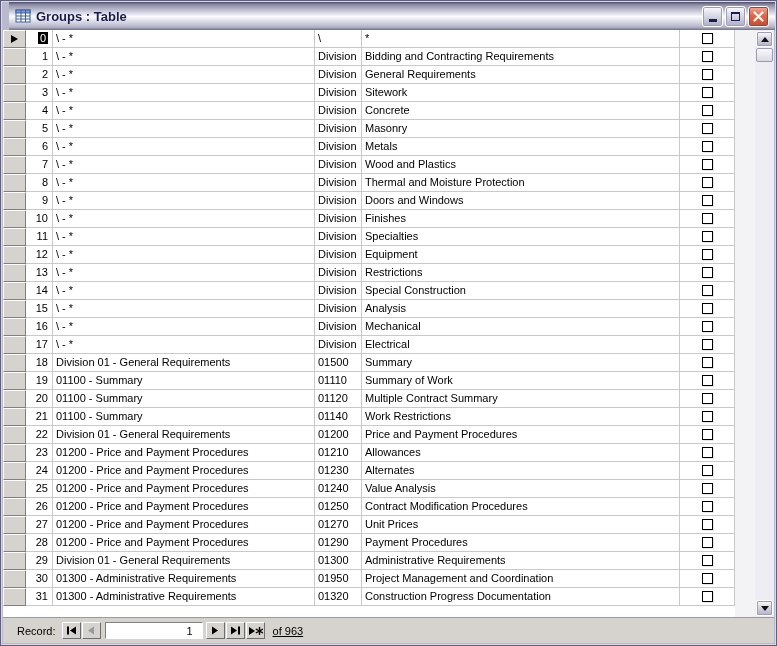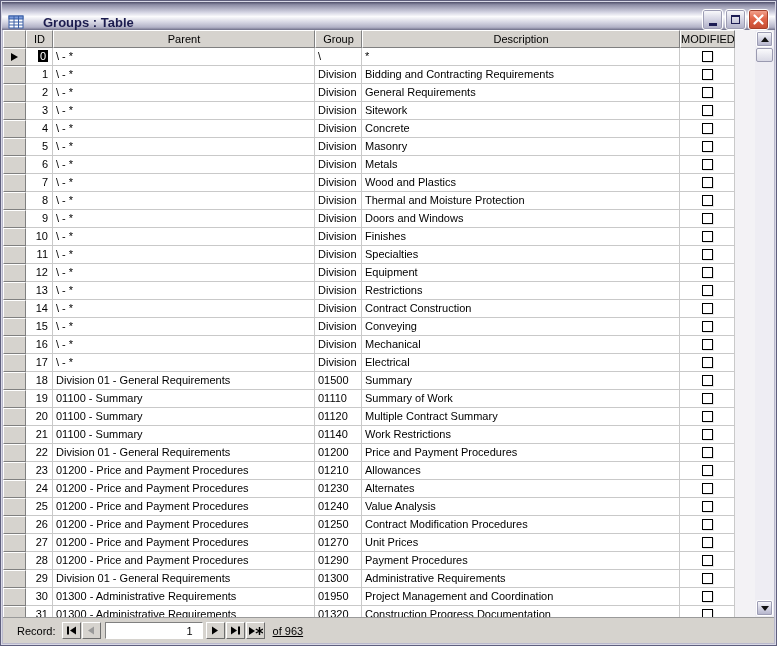--- a/index.html
+++ b/index.html
@@ -8,23 +8,23 @@
 
   .window{
     position:relative; width:777px; height:646px;
     background:#b9b8cc;
     box-shadow: inset 0 0 0 1px #5f5f7d, inset 0 0 0 2px #d8d8e6;
     overflow:hidden;
   }
 
   
   .titlebar{
-    position:absolute; top:2px; left:2px; right:2px; height:28px;
+    position:absolute; top:2px; left:9px; right:2px; height:28px;
     background:linear-gradient(180deg,#4e4e6a 0%,#8d8da6 10%,#d7d7e5 38%,#fbfbfd 52%,#d6d6e3 72%,#b2b2c7 90%,#6e6e88 100%);
-    display:flex; align-items:flex-end; padding:0 6px;gap:14px;
+    display:flex; align-items:center; padding:0 6px;
   }
   .title-icon{ width:16px; height:16px; margin-right:5px; flex:0 0 auto; }
   .title-text{
     font-size:13px; font-weight:bold; color:#1c1c4e;
     flex:1; white-space:nowrap; overflow:hidden;
   }
   .winbtns{ display:flex; gap:2px; }
   .winbtn{
     width:21px; height:21px; border:1px solid #fff; border-radius:3px;
     background:linear-gradient(180deg,#fdfdfe,#d8d8e6 45%,#aeaec6);
@@ -140,28 +140,20 @@
           <path d="M1.5 1.5 L9.5 9.5 M9.5 1.5 L1.5 9.5" stroke="#fff" stroke-width="2.2" stroke-linecap="round"></path>
         </svg>
       </div>
     </div>
   </div>
 
   <div class="content">
     <div class="datasheet">
       <div class="grid">
 
-        <div class="hdr-row">
-          <div class="hdr-cell w-sel"></div>
-          <div class="hdr-cell w-id">ID</div>
-          <div class="hdr-cell w-parent">Parent</div>
-          <div class="hdr-cell w-group">Group</div>
-          <div class="hdr-cell w-desc">Description</div>
-          <div class="hdr-cell w-mod">MODIFIED</div>
-        </div>
 
         <div id="rows">
             <div class="data-row">
               <div class="sel-cell w-sel">
                 <div class="cur-sel"></div>
               </div>
               <div class="cell id w-id"><span class="idsel">0</span></div>
               <div class="cell w-parent">\ - *</div>
               <div class="cell w-group">\</div>
               <div class="cell w-desc">*</div>
@@ -297,31 +289,31 @@
               <div class="cell w-desc">Restrictions</div>
               <div class="cell mod w-mod">
                 <div class="checkbox"></div>
               </div>
             </div>
             <div class="data-row">
               <div class="sel-cell w-sel"></div>
               <div class="cell id w-id">14</div>
               <div class="cell w-parent">\ - *</div>
               <div class="cell w-group">Division</div>
-              <div class="cell w-desc">Contract Construction</div>
+              <div class="cell w-desc">Special Construction</div>
               <div class="cell mod w-mod">
                 <div class="checkbox"></div>
               </div>
             </div>
             <div class="data-row">
               <div class="sel-cell w-sel"></div>
               <div class="cell id w-id">15</div>
               <div class="cell w-parent">\ - *</div>
               <div class="cell w-group">Division</div>
-              <div class="cell w-desc">Conveying</div>
+              <div class="cell w-desc">Analysis</div>
               <div class="cell mod w-mod">
                 <div class="checkbox"></div>
               </div>
             </div>
             <div class="data-row">
               <div class="sel-cell w-sel"></div>
               <div class="cell id w-id">16</div>
               <div class="cell w-parent">\ - *</div>
               <div class="cell w-group">Division</div>
               <div class="cell w-desc">Mechanical</div>

